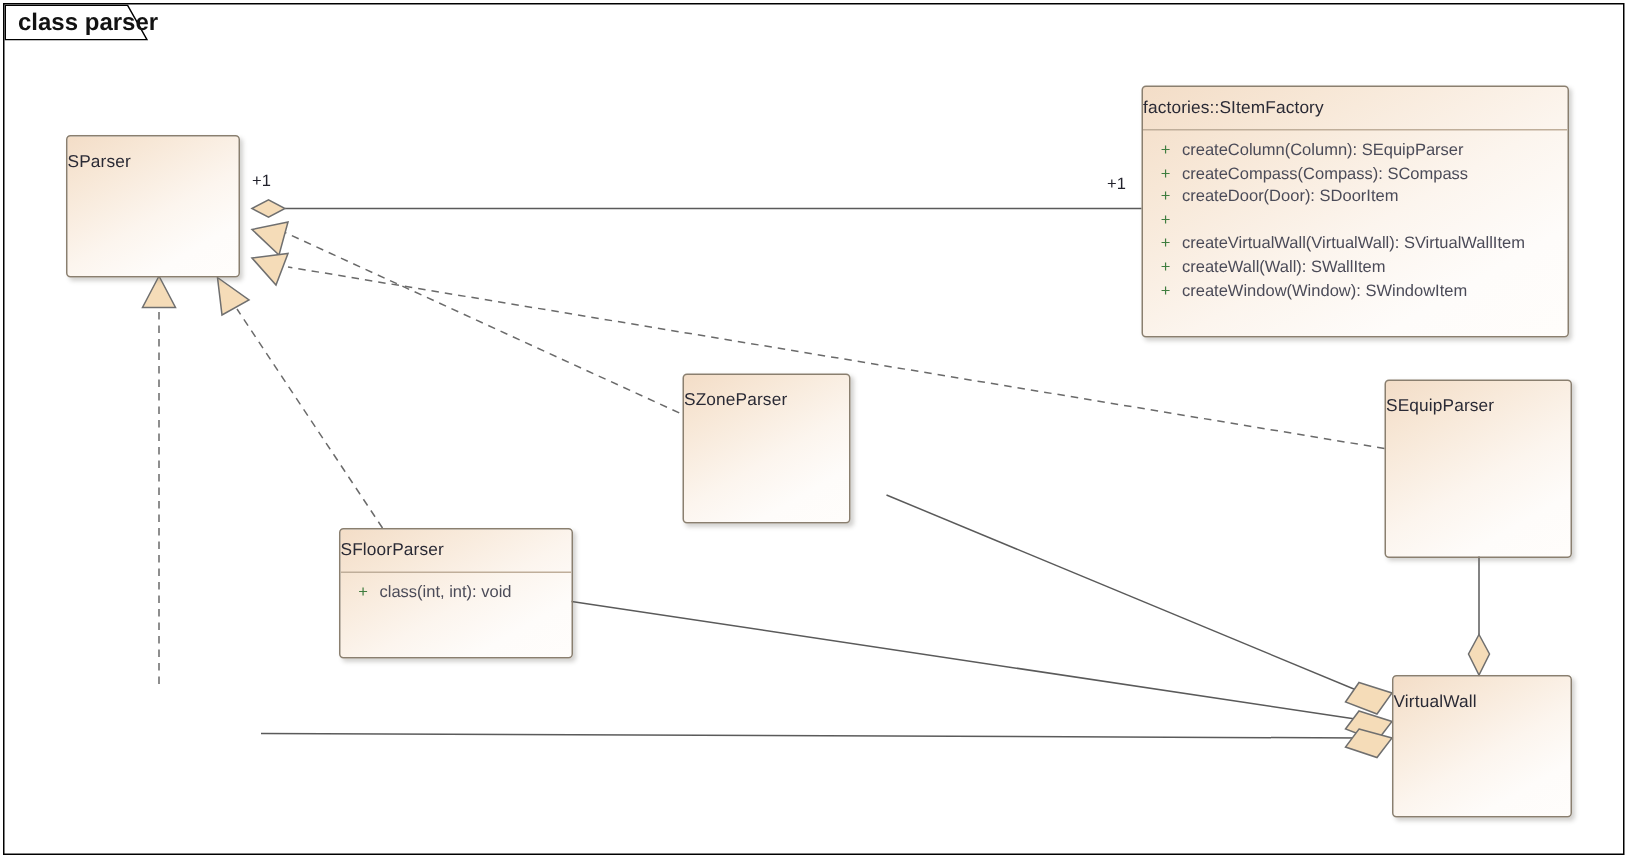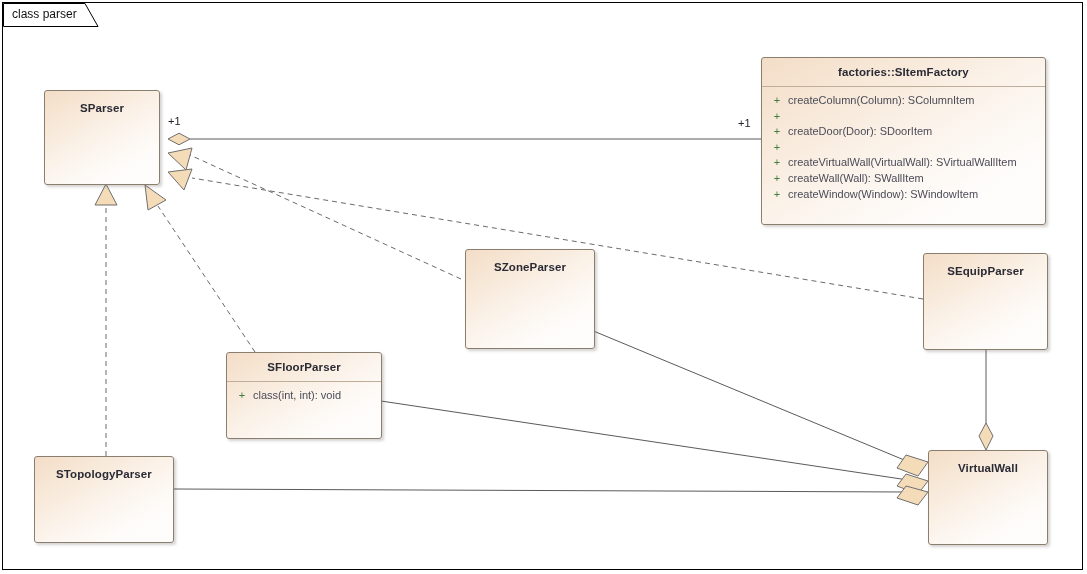--- a/index.html
+++ b/index.html
@@ -43,23 +43,23 @@
     position: absolute;
     left: 0;
     top: 0;
     width: 96px;
     height: 24px;
   }
   #diagram-tab .tab-label {
     position: absolute;
     left: 9px;
     top: 4px;
-    font-size: 12px;
+    font-size: 16px;
     color: #121212;
-    font-weight: normal;
+    font-weight: bold;
     white-space: nowrap;
     z-index: 2;
     text-align: center;
   }
   
   #connectors {
     position: absolute;
     left: 0;
     top: 0;
     width: 1087px;
@@ -71,23 +71,23 @@
     position: absolute;
     box-sizing: border-box;
     border: 1px solid #8a7f6f;
     border-radius: 3px;
     background: linear-gradient(150deg, #f3ddc7 0%, #f7e7d6 22%, #fcf5ee 55%, #fefcfa 78%, #fffdfb 100%);
     box-shadow: 2px 2px 3px rgba(110, 105, 100, 0.30);
     z-index: 4;
     overflow: hidden;
   }
   .uml-name {
-    text-align: center;
+    text-align: left;
     font-size: 11.5px;
-    font-weight: bold;
+    font-weight: normal;
     color: #2a2a35;
     padding-top: 11px;
     letter-spacing: 0.1px;
   }
   .uml-name.with-compartment {
     padding-top: 8px;
     padding-bottom: 8px;
   }
   .uml-sep {
     height: 0;
@@ -197,24 +197,25 @@
   <div class="uml-class" style="left:44px; top:90px; width:116px; height:95px;">
     <div class="uml-name">SParser</div>
   </div>
 
   <div class="uml-class" style="left:761px; top:57px; width:285px; height:168px;">
     <div class="uml-name with-compartment">factories::SItemFactory</div>
     <div class="uml-sep"></div>
     <div class="uml-features">
       <div class="uml-feature">
         <span class="uml-vis">+</span>
-        <span class="uml-sig">createColumn(Column): SColumnItem</span>
-      </div>
-      <div class="uml-feature">
-        <span class="uml-vis">+</span>
+        <span class="uml-sig">createColumn(Column): SEquipParser</span>
+      </div>
+      <div class="uml-feature">
+        <span class="uml-vis">+</span>
+        <span class="uml-sig">createCompass(Compass): SCompass</span>
       </div>
       <div class="uml-feature">
         <span class="uml-vis">+</span>
         <span class="uml-sig">createDoor(Door): SDoorItem</span>
       </div>
       <div class="uml-feature">
         <span class="uml-vis">+</span>
       </div>
       <div class="uml-feature">
         <span class="uml-vis">+</span>
@@ -224,42 +225,39 @@
         <span class="uml-vis">+</span>
         <span class="uml-sig">createWall(Wall): SWallItem</span>
       </div>
       <div class="uml-feature">
         <span class="uml-vis">+</span>
         <span class="uml-sig">createWindow(Window): SWindowItem</span>
       </div>
     </div>
   </div>
 
-  <div class="uml-class" style="left:465px; top:249px; width:130px; height:100px;">
+  <div class="uml-class" style="left:455px; top:249px; width:112px; height:100px;">
     <div class="uml-name">SZoneParser</div>
   </div>
 
-  <div class="uml-class" style="left:923px; top:253px; width:125px; height:97px;">
+  <div class="uml-class" style="left:923px; top:253px; width:125px; height:119px;">
     <div class="uml-name">SEquipParser</div>
   </div>
 
   <div class="uml-class" style="left:226px; top:352px; width:156px; height:87px;">
     <div class="uml-name with-compartment">SFloorParser</div>
     <div class="uml-sep"></div>
     <div class="uml-features">
       <div class="uml-feature">
         <span class="uml-vis">+</span>
         <span class="uml-sig">class(int, int): void</span>
       </div>
     </div>
   </div>
 
-  <div class="uml-class" style="left:34px; top:456px; width:140px; height:87px;">
-    <div class="uml-name">STopologyParser</div>
-  </div>
 
   <div class="uml-class" style="left:928px; top:450px; width:120px; height:95px;">
     <div class="uml-name">VirtualWall</div>
   </div>
 
   <span class="edge-label" style="left:168px; top:115px;">+1</span>
   <span class="edge-label" style="left:738px; top:117px;">+1</span>
 
 </div>
 

